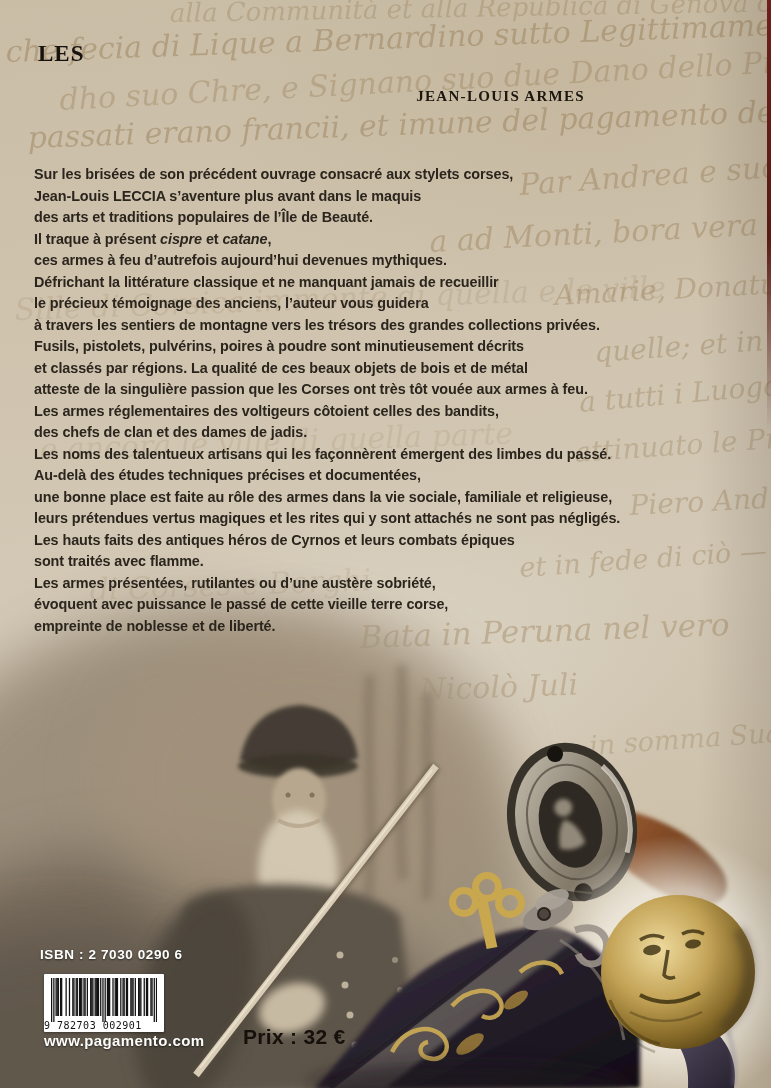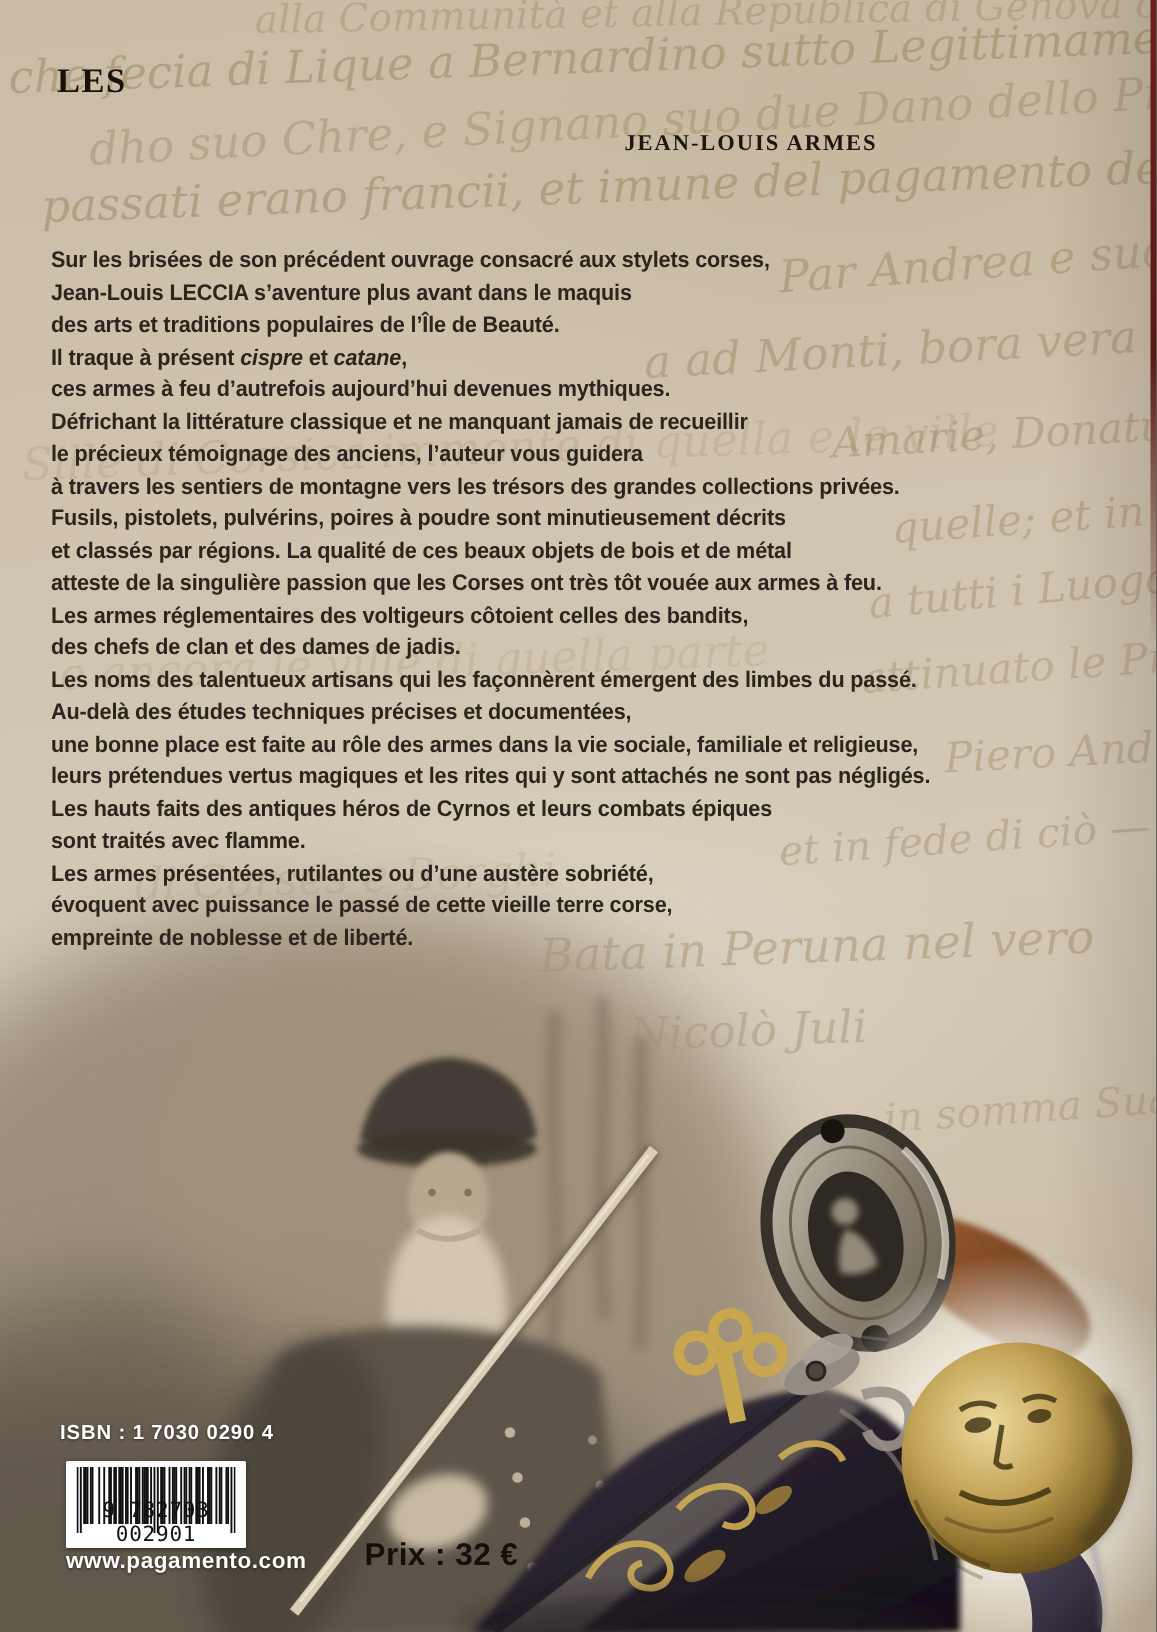--- a/index.html
+++ b/index.html
@@ -20,22 +20,22 @@
   #author{top:88px;right:186px;font-family:"Liberation Serif",serif;font-weight:bold;
     font-size:15px;letter-spacing:1.3px;color:#1d1710;}
   #synopsis{top:163px;left:34px;width:710px;color:#2b251d;font-size:15px;font-weight:bold;
     letter-spacing:-0.1px;line-height:21.5px;transform:scaleX(.96);transform-origin:0 0;}
   #synopsis i{font-weight:bold;}
   #isbn-label{top:947px;left:40px;color:#fff;font-size:13.5px;font-weight:bold;
     letter-spacing:.6px;text-shadow:0 1px 2px rgba(0,0,0,.55);}
   #barcode-box{top:974px;left:44px;width:120px;height:58px;background:#fff;border-radius:1px;
     box-shadow:0 1px 3px rgba(0,0,0,.4);}
   #barcode-box svg{position:absolute;left:7px;top:4px;}
-  #barcode-digits{position:absolute;left:0;right:0;bottom:1px;text-align:center;
-    font-family:"DejaVu Sans Mono",monospace;font-size:14px;letter-spacing:.5px;color:#111;}
+  #barcode-digits{position:absolute;left:0;right:0;bottom:1px;
+    font-family:"DejaVu Sans Mono",monospace;font-size:10px;letter-spacing:.5px;color:#111;}
   #website{top:1032px;left:44px;color:#fdfdfb;font-size:15px;font-weight:bold;
     letter-spacing:.4px;text-shadow:0 1px 2px rgba(0,0,0,.6);}
   #price{top:1025px;left:243px;color:#15100c;font-size:21px;font-weight:bold;letter-spacing:.3px;}
   #red-edge{top:0;right:0;width:4px;height:430px;z-index:3;
     background:linear-gradient(#6d2019,#5a1a14 55%,rgba(90,26,20,0));}
   #right-shade{top:0;right:0;bottom:0;width:72px;z-index:1;
     background:linear-gradient(to right,rgba(70,58,45,0),rgba(70,58,45,.16));}
   #art{position:absolute;top:0;left:0;z-index:1;}
 </style>
 </head>
@@ -238,21 +238,21 @@
       <div>Au-delà des études techniques précises et documentées,</div>
       <div>une bonne place est faite au rôle des armes dans la vie sociale, familiale et religieuse,</div>
       <div>leurs prétendues vertus magiques et les rites qui y sont attachés ne sont pas négligés.</div>
       <div>Les hauts faits des antiques héros de Cyrnos et leurs combats épiques</div>
       <div>sont traités avec flamme.</div>
       <div>Les armes présentées, rutilantes ou d’une austère sobriété,</div>
       <div>évoquent avec puissance le passé de cette vieille terre corse,</div>
       <div>empreinte de noblesse et de liberté.</div>
     </div>
 
-  <div id="isbn-label" class="layer">ISBN : 1 7030 0290 4</div>
+  <div id="isbn-label" class="layer">ISBN : 2 7030 0290 6</div>
 
   <div id="barcode-box" class="layer">
     <svg id="bars" width="106" height="44" viewBox="0 0 106 44">
         <rect x="0.00" y="0" width="1.27" height="44" fill="#111"></rect>
         <rect x="2.23" y="0" width="1.27" height="44" fill="#111"></rect>
         <rect x="4.46" y="0" width="1.27" height="38" fill="#111"></rect>
         <rect x="5.58" y="0" width="1.27" height="38" fill="#111"></rect>
         <rect x="6.69" y="0" width="1.27" height="38" fill="#111"></rect>
         <rect x="8.93" y="0" width="1.27" height="38" fill="#111"></rect>
         <rect x="10.04" y="0" width="1.27" height="38" fill="#111"></rect>

